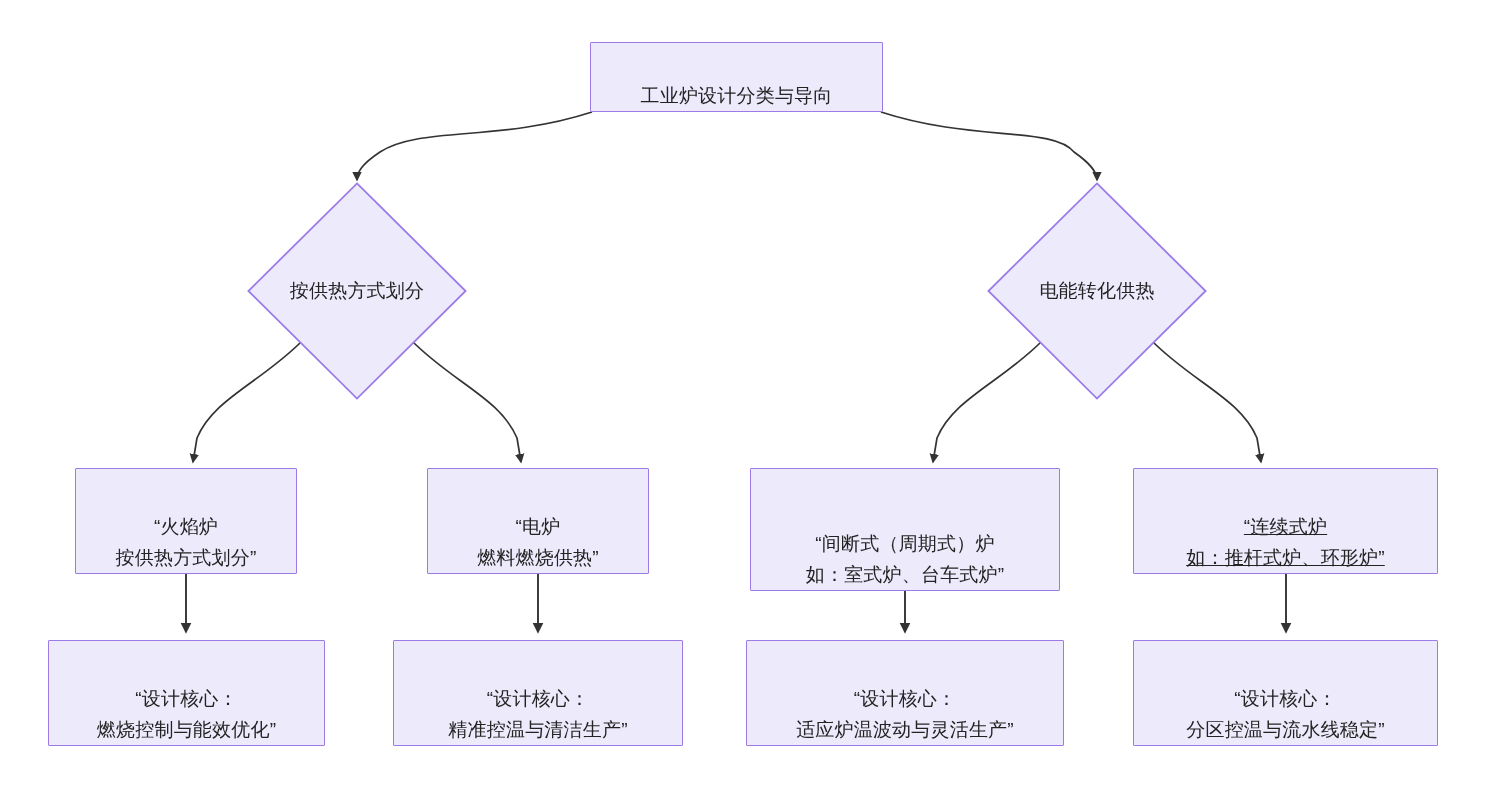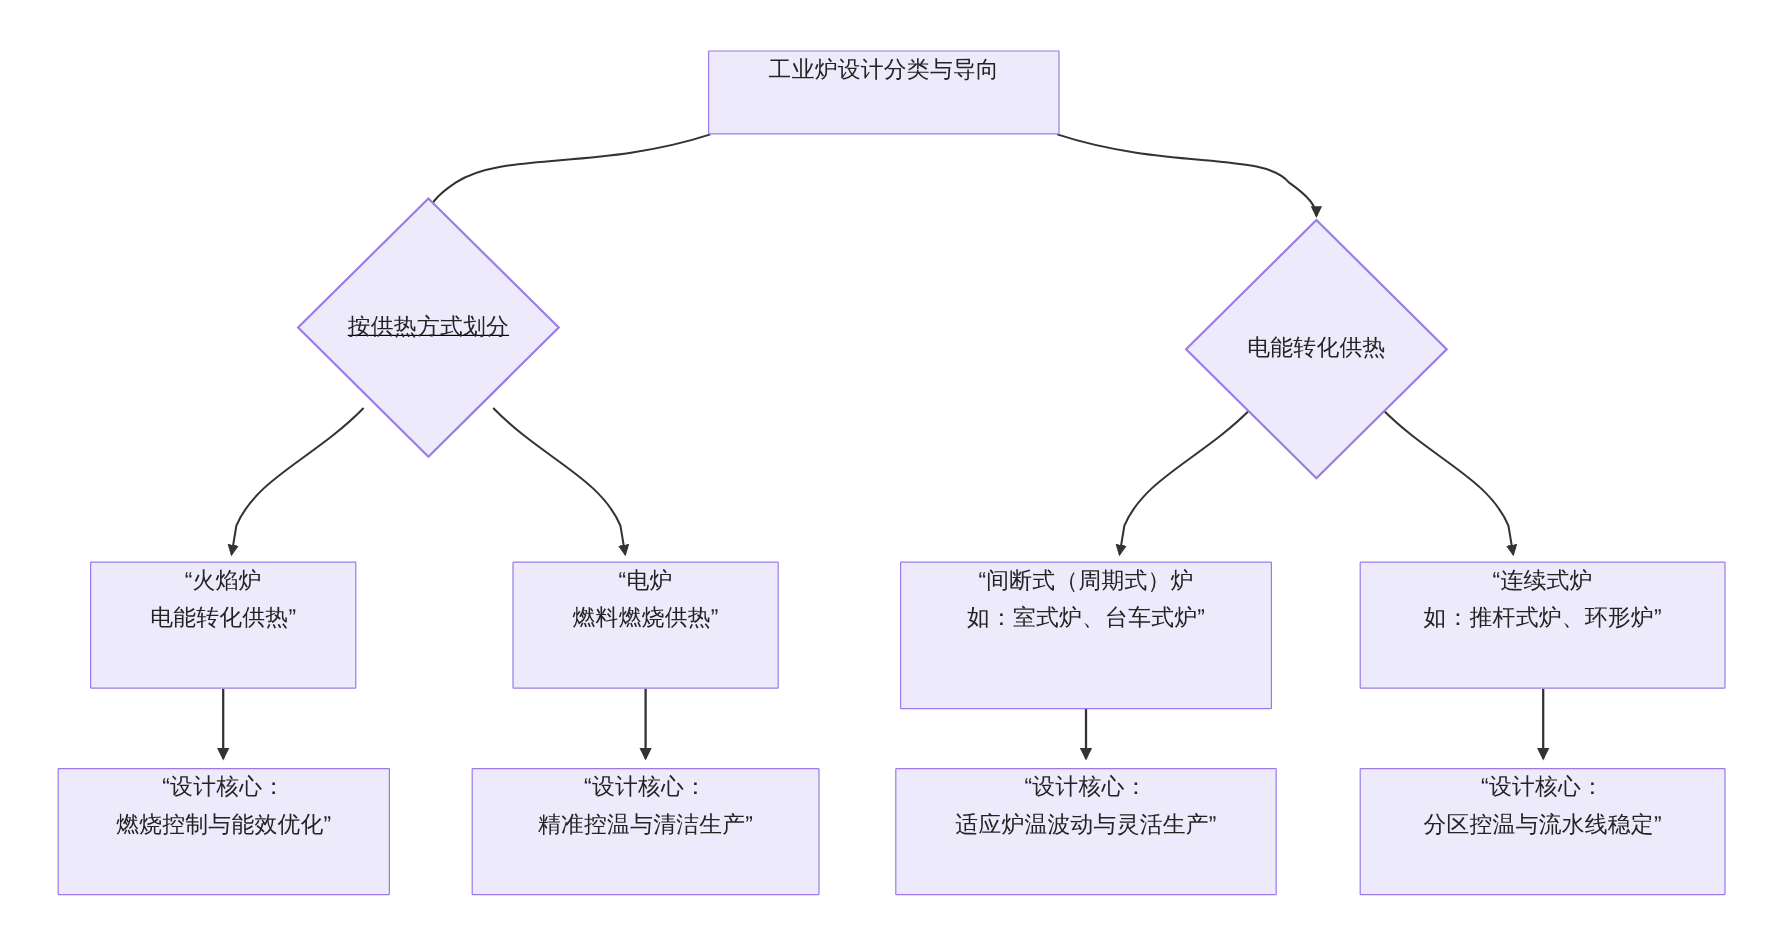--- a/index.html
+++ b/index.html
@@ -22,21 +22,21 @@
     left: 0;
     top: 0;
     width: 1485px;
     height: 786px;
     pointer-events: none;
   }
   .node {
     position: absolute;
     box-sizing: border-box;
     display: flex;
-    align-items: flex-start;
+    align-items: flex-end;
     justify-content: center;
     text-align: center;
     color: #232323;
     font-size: 19px;
     line-height: 31px;
     letter-spacing: 0.2px;
     white-space: pre-line;
   }
   .rect {
     background: #ECEAFB;
@@ -93,50 +93,50 @@
     <path d="M 186 574 L 186 632" fill="none" stroke="#333333" stroke-width="1.9" marker-end="url(#arrow)"></path>
     <path d="M 538 574 L 538 632" fill="none" stroke="#333333" stroke-width="1.9" marker-end="url(#arrow)"></path>
     <path d="M 905 574 L 905 632" fill="none" stroke="#333333" stroke-width="1.9" marker-end="url(#arrow)"></path>
     <path d="M 1286 574 L 1286 632" fill="none" stroke="#333333" stroke-width="1.9" marker-end="url(#arrow)"></path>
   </svg>
 
   <div class="node rect" style="left:590px; top:42px; width:293px; height:70px;">
     <span>工业炉设计分类与导向</span>
   </div>
 
-  <div class="diamond-wrap" style="left:247px; top:164px; width:220px; height:218px;text-decoration:underline;">
+  <div class="diamond-wrap" style="left:247px; top:182px; width:220px; height:218px;">
     <svg class="diamond-shape" viewBox="0 0 220 218" preserveAspectRatio="none">
       <polygon points="110,1.4 218.6,109 110,216.6 1.4,109" fill="#ECEAFB" stroke="#9C7BE8" stroke-width="1.8"></polygon>
     </svg>
     <span class="diamond-label">按供热方式划分</span>
   </div>
 
   <div class="diamond-wrap" style="left:987px; top:182px; width:220px; height:218px;">
     <svg class="diamond-shape" viewBox="0 0 220 218" preserveAspectRatio="none">
       <polygon points="110,1.4 218.6,109 110,216.6 1.4,109" fill="#ECEAFB" stroke="#9C7BE8" stroke-width="1.8"></polygon>
     </svg>
     <span class="diamond-label">电能转化供热</span>
   </div>
 
   <div class="node rect" style="left:75px; top:468px; width:222px; height:106px;">
     <span>“火焰炉
-电能转化供热”</span>
+按供热方式划分”</span>
   </div>
 
   <div class="node rect" style="left:427px; top:468px; width:222px; height:106px;">
     <span>“电炉
 燃料燃烧供热”</span>
   </div>
 
   <div class="node rect" style="left:750px; top:468px; width:310px; height:123px;">
     <span>“间断式（周期式）炉
 如：室式炉、台车式炉”</span>
   </div>
 
-  <div class="node rect" style="left:1133px; top:468px; width:305px; height:106px;">
+  <div class="node rect" style="left:1133px; top:468px; width:305px; height:106px;text-decoration:underline;">
     <span>“连续式炉
 如：推杆式炉、环形炉”</span>
   </div>
 
   <div class="node rect" style="left:48px; top:640px; width:277px; height:106px;">
     <span>“设计核心：
 燃烧控制与能效优化”</span>
   </div>
 
   <div class="node rect" style="left:393px; top:640px; width:290px; height:106px;">

